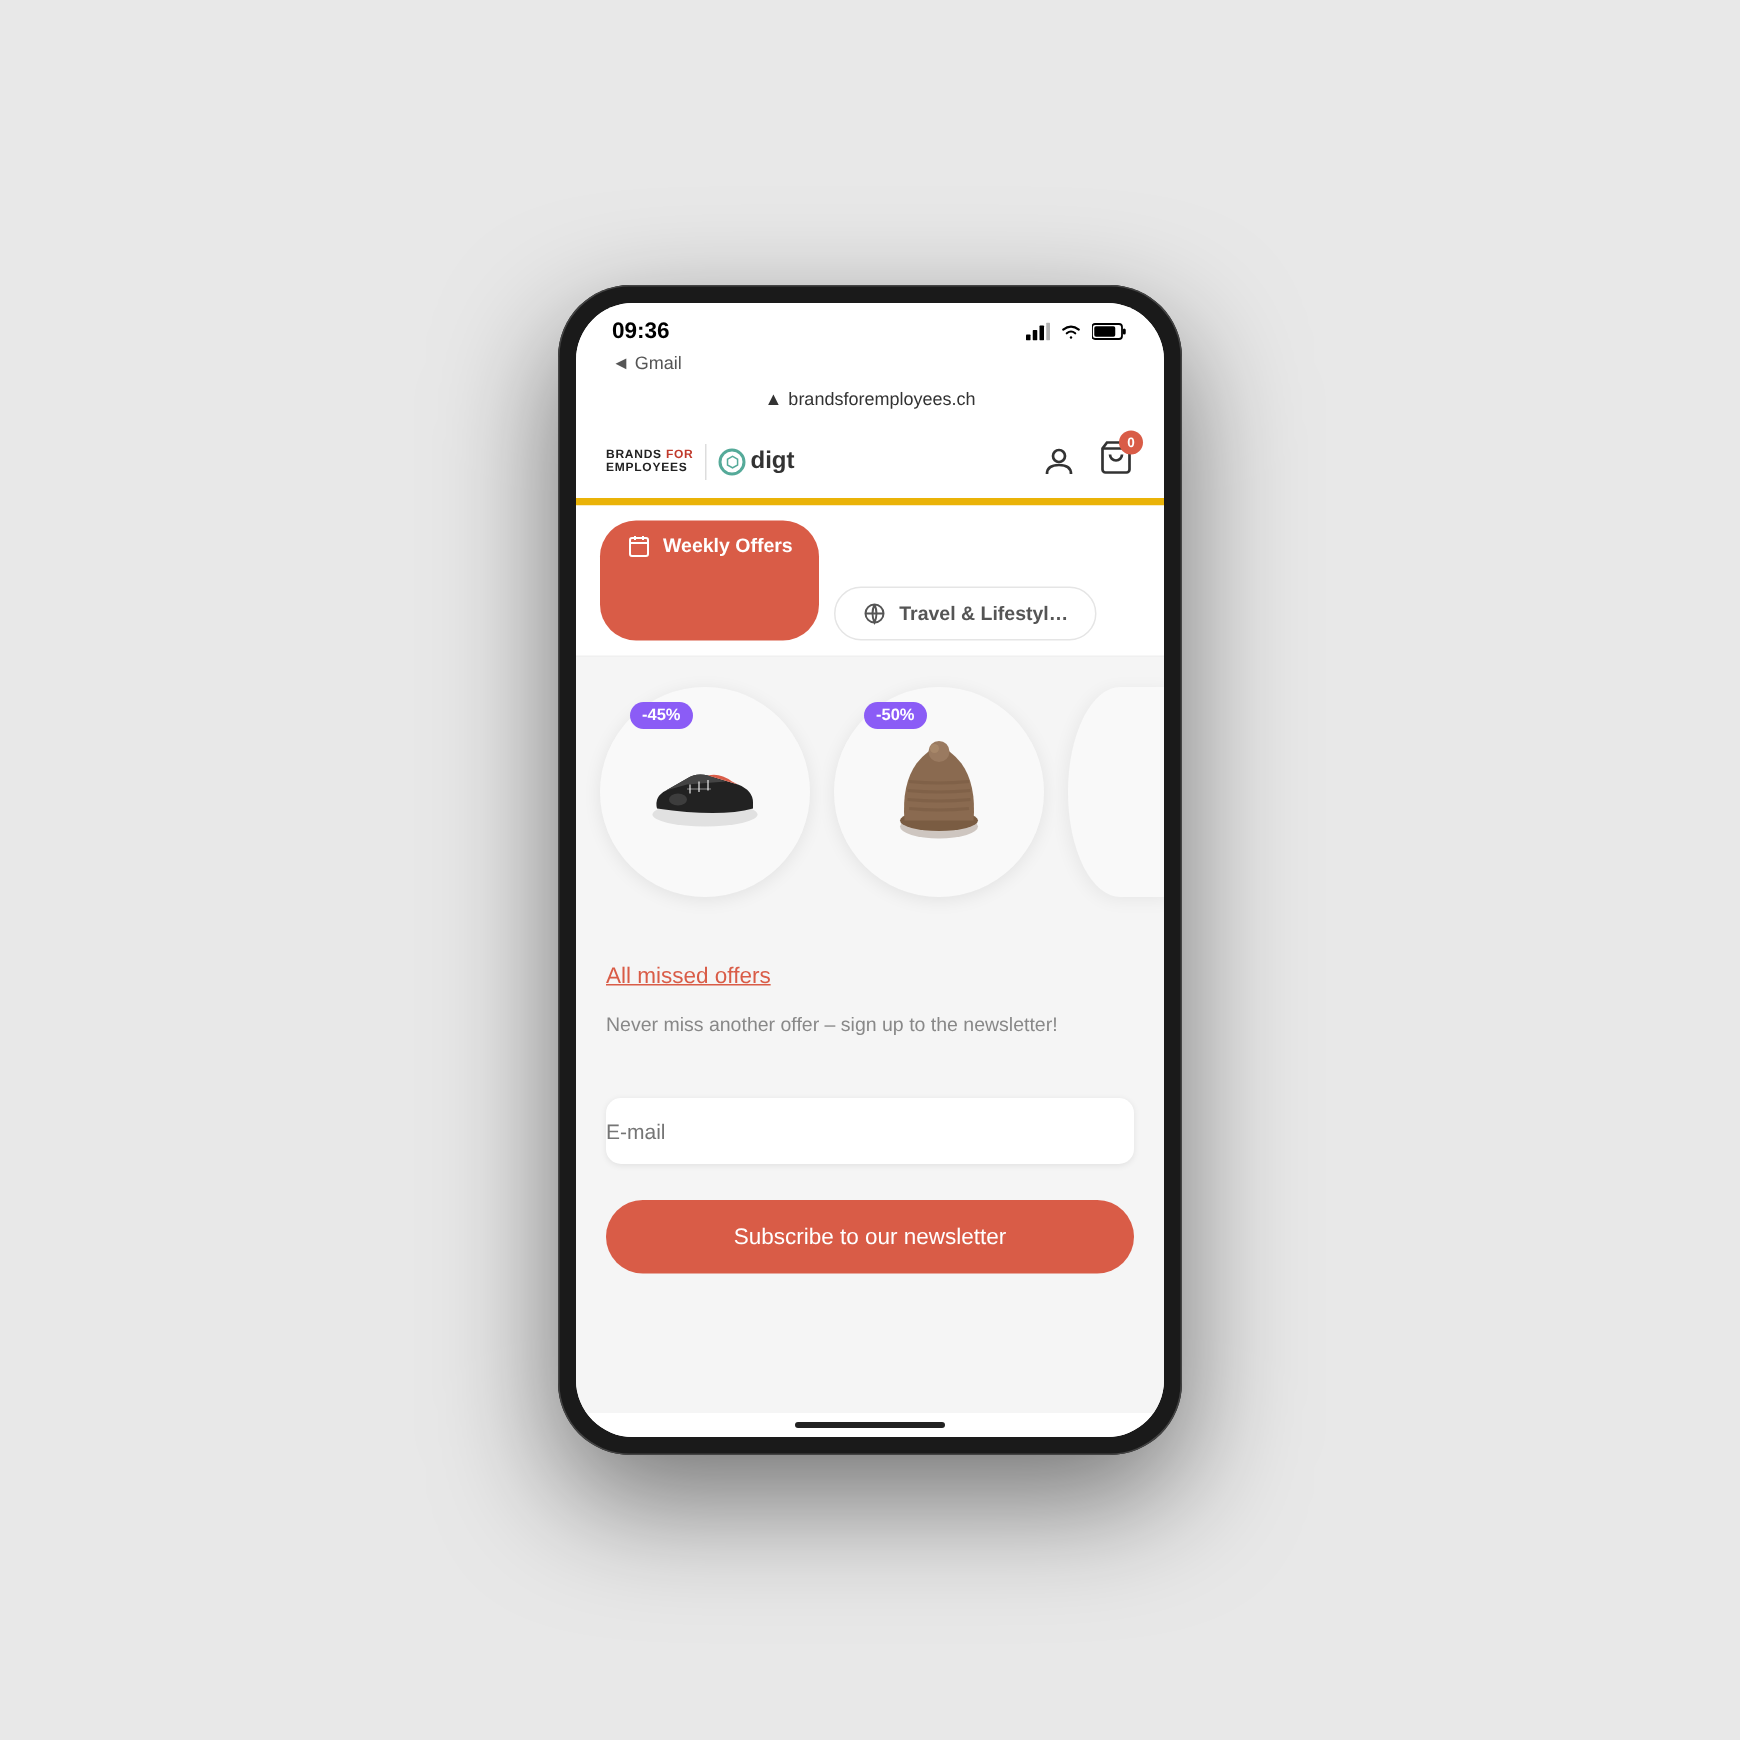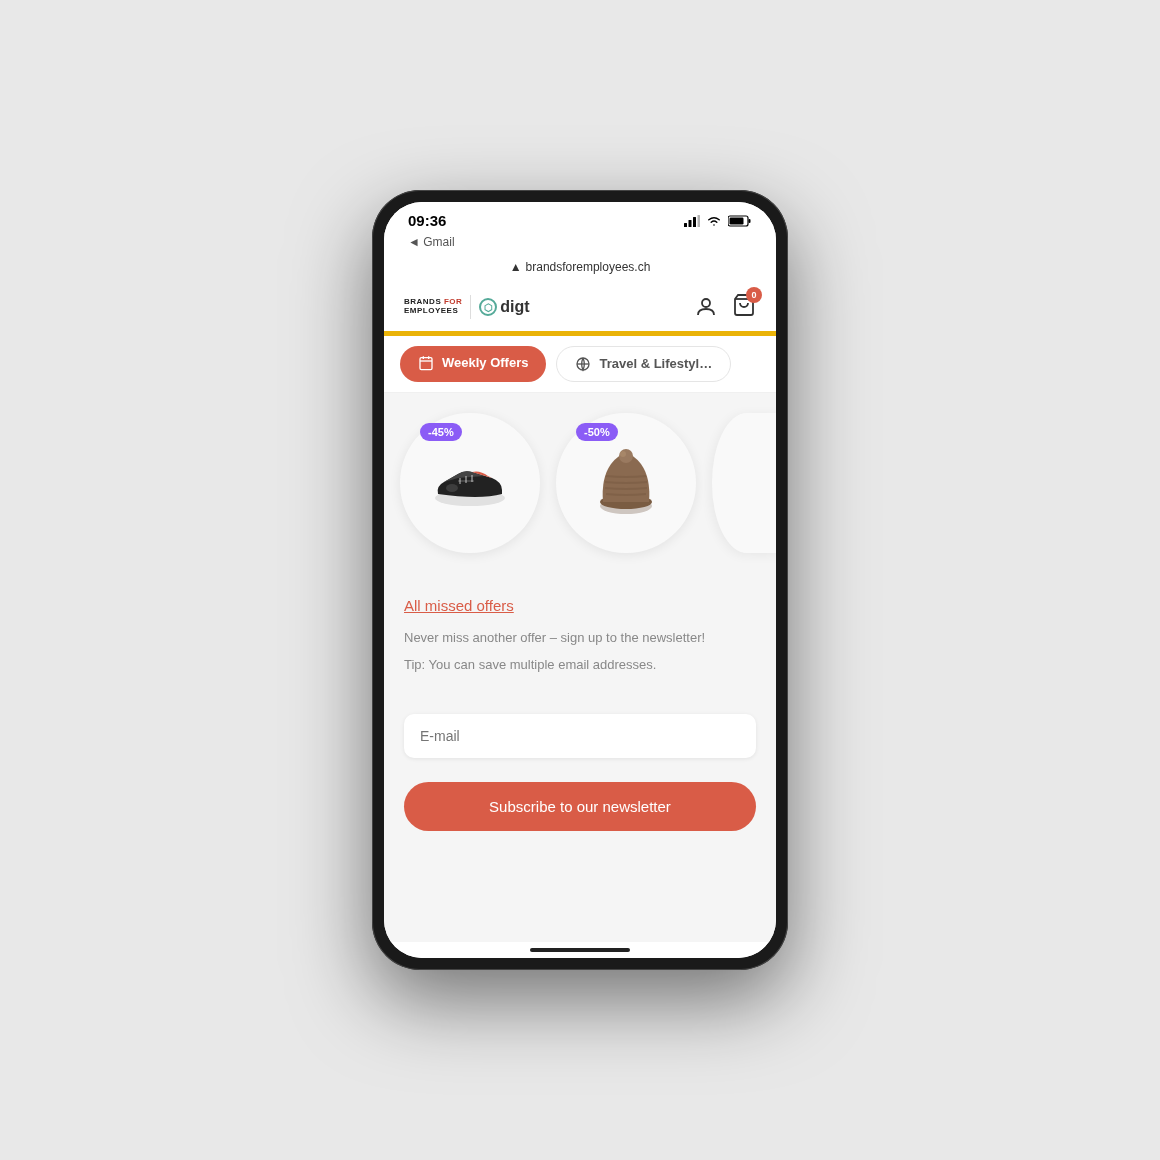--- a/index.html
+++ b/index.html
@@ -168,20 +168,21 @@
       white-space: nowrap;
     }
     .nav-tab.active {
       background: #d95c47;
       color: #fff;
     }
     .nav-tab.inactive {
       background: #fff;
       color: #555;
       border: 1px solid #e5e5e5;
+      margin-top: 44px;
     }
     
     .content {
       flex: 1;
       background: #f5f5f5;
       overflow-y: auto;
       overflow-x: hidden;
     }
     
     .products-row {
@@ -239,21 +240,21 @@
       line-height: 1.6;
       margin-bottom: 6px;
     }
     
     .email-section {
       background: #f5f5f5;
       padding: 16px 20px 12px;
     }
     .email-input {
       width: 100%;
-      padding: 14px 16px;
+      padding: 14px 0;
       border: none;
       border-radius: 10px;
       background: #fff;
       font-size: 14px;
       color: #888;
       box-shadow: 0 1px 4px rgba(0,0,0,0.08);
       outline: none;
     }
     
     .subscribe-section {
@@ -427,21 +428,20 @@
         </div>
 
         <div style="flex-shrink:0; width:70px; height:140px; display:flex; align-items:center;">
           <div style="width:70px; height:140px; background:#f9f9f9; border-radius:50% 0 0 50%; box-shadow: -2px 2px 12px rgba(0,0,0,0.06);"></div>
         </div>
       </div>
 
       <div class="missed-section">
         <a class="missed-link">All missed offers</a>
         <p class="missed-desc">Never miss another offer – sign up to the newsletter!</p>
-        <p class="missed-desc">Tip: You can save multiple email addresses.</p>
       </div>
 
       <div class="email-section">
         <input type="email" class="email-input" placeholder="E-mail" style="">
       </div>
 
       <div class="subscribe-section">
         <button class="subscribe-btn">Subscribe to our newsletter</button>
       </div>
 

